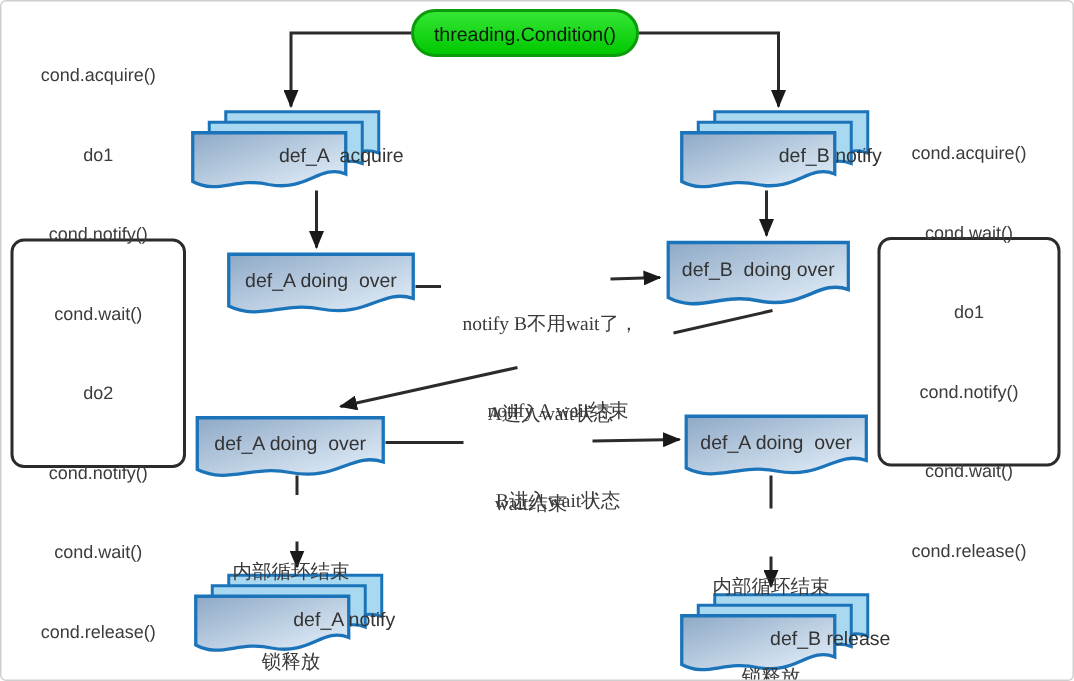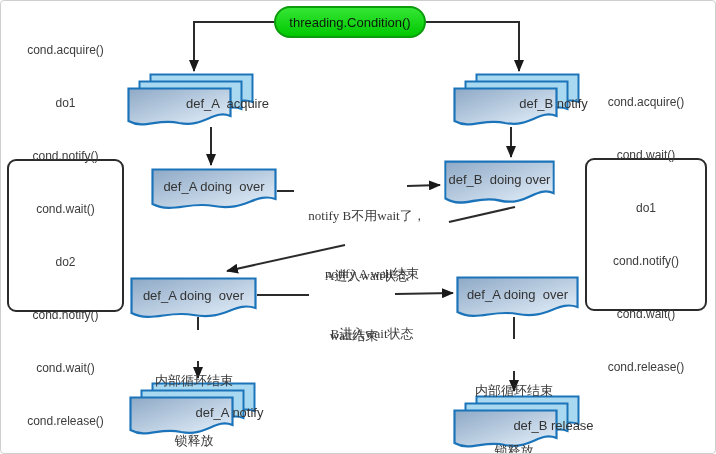--- a/index.html
+++ b/index.html
@@ -112,21 +112,21 @@
     <div class="stack-label">def_B notify</div>
   </div>
 
   <div class="node" style="left:150px;top:167px;width:126px;height:46px">
     <svg class="doc-svg" viewBox="0 0 126 46" preserveAspectRatio="none">
       <path class="doc-front" d="M1.5,1.5 H124.5 V31 C104,24 94,44 63,38 C37,33 22,46 1.5,36 Z"></path>
     </svg>
     <div class="doc-label">def_A doing  over</div>
   </div>
 
-  <div class="node" style="left:443px;top:159px;width:111px;height:49px">
+  <div class="node" style="left:443px;top:159px;width:123px;height:49px">
     <svg class="doc-svg" viewBox="0 0 126 46" preserveAspectRatio="none">
       <path class="doc-front" d="M1.5,1.5 H124.5 V31 C104,24 94,44 63,38 C37,33 22,46 1.5,36 Z"></path>
     </svg>
     <div class="doc-label">def_B  doing over</div>
   </div>
 
   <div class="node" style="left:129px;top:276px;width:127px;height:46px">
     <svg class="doc-svg" viewBox="0 0 126 46" preserveAspectRatio="none">
       <path class="doc-front" d="M1.5,1.5 H124.5 V31 C104,24 94,44 63,38 C37,33 22,46 1.5,36 Z"></path>
     </svg>

